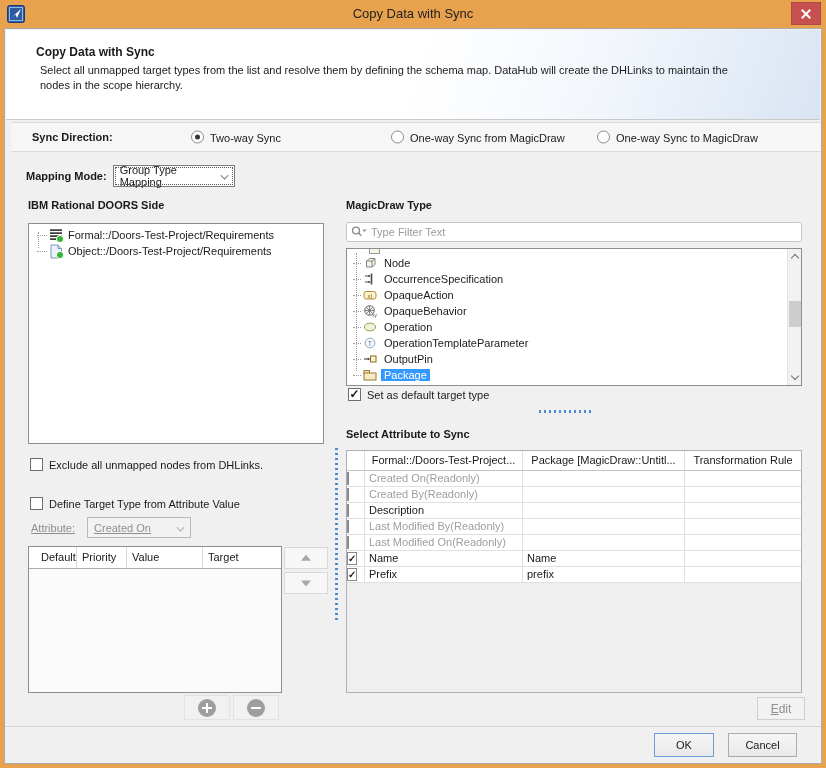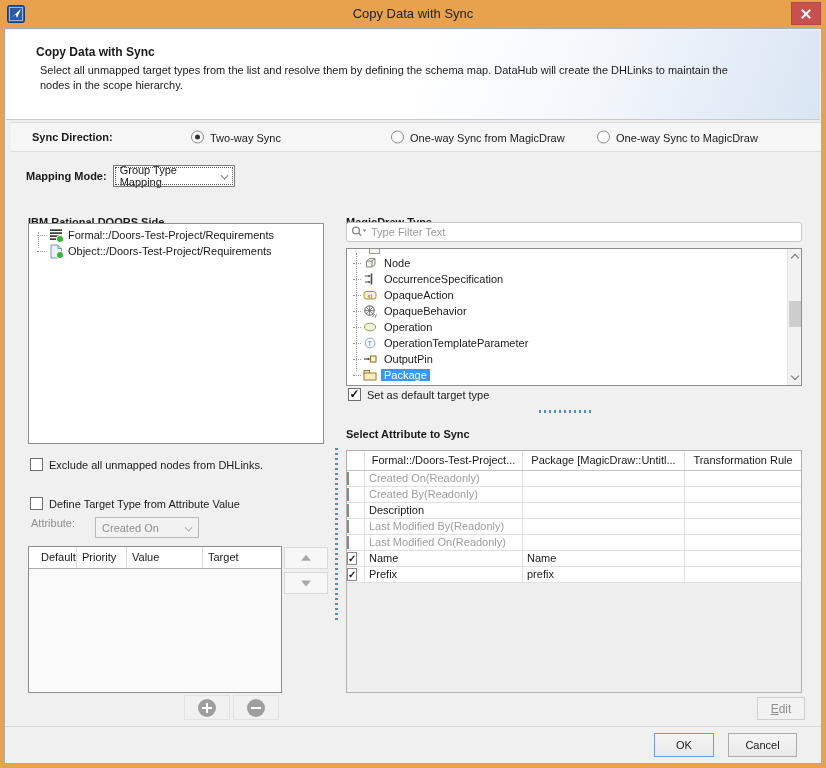--- a/index.html
+++ b/index.html
@@ -39,42 +39,42 @@
   .maprow { position:absolute; left:21px; top:136px; height:22px; display:flex; align-items:center; gap:6px; }
   .maprow .map-label { font-weight:bold; }
   .combo { position:relative; height:22px; background:#fff; border:1px solid #7A7A7A; display:flex; align-items:center; padding:0 22px 0 6px; cursor:pointer; }
   .combo.focus { outline:1px dotted #555; outline-offset:-3px; }
   .combo .chev { position:absolute; right:6px; top:6px; width:7px; height:7px; border-right:1.6px solid #555; border-bottom:1.6px solid #555; transform:rotate(45deg) scale(.8); }
   .combo.mapping { width:122px; }
   .combo.disabled { background:#F2F2F2; border-color:#B9B9B9; color:#8F8F8F; cursor:default; }
   .combo.disabled .chev { border-color:#9C9C9C; }
 
   
-  .panel-title { position:absolute; font-weight:bold;margin-top:17px; }
+  .panel-title { position:absolute; font-weight:bold; }
   .doors-title { left:23px; top:170px; }
   .md-title    { left:341px; top:170px; }
   .attr-title  { left:341px; top:399px; font-weight:bold; position:absolute; }
 
   
   .doors-box { position:absolute; left:23px; top:194px; width:296px; height:221px; background:#fff; border:1px solid #8E8E8E; padding:3px 0 0 4px; }
   .doors-box::before { content:""; position:absolute; left:9px; top:8px; height:16px; border-left:1px dotted #9B9B9B; }
   .titem { display:flex; align-items:center; height:16px; cursor:pointer; }
   .stub { width:10px; border-top:1px dotted #9B9B9B; margin:0 2px 0 4px; flex:0 0 auto; }
   .ticon { width:16px; height:15px; margin-right:3px; flex:0 0 auto; position:relative; }
   .titem .tlabel { white-space:nowrap; }
 
   
   .cbrow { position:absolute; display:flex; align-items:center; gap:6px; cursor:pointer; white-space:nowrap; }
   .cb { width:13px; height:13px; background:#fff; border:1px solid #6E6E6E; flex:0 0 auto; font-size:12px; font-weight:bold; line-height:11px; text-align:center; color:#111; }
   .cb-exclude { left:25px; top:429px;justify-content:center; }
   .cb-define  { left:25px; top:468px; }
   .cb-setdef  { left:343px; top:359px; }
 
   
-  .attr-row { position:absolute; left:26px; top:488px; display:flex; align-items:flex-start; gap:20px; color:#8F8F8F; }
+  .attr-row { position:absolute; left:26px; top:488px; display:flex; align-items:center; gap:12px; color:#8F8F8F;text-decoration:underline; }
   .combo.attr { width:104px; height:21px; }
 
   
   .vtable { position:absolute; left:23px; top:517px; width:254px; height:147px; background:#FBFBFB; border:1px solid #8E8E8E; display:flex; flex-direction:column; }
   .vhead { display:flex; height:22px; background:#fff; border-bottom:1px solid #ADADAD; }
   .vh { padding:4px 0 0 5px; border-right:1px solid #D9D9D9; }
   .vh:last-child { border-right:none; }
   .vh.c0{width:48px;padding-left:12px;} .vh.c1{width:50px;} .vh.c2{width:76px;} .vh.c3{flex:1;}
   .vbody { flex:1; }
 

